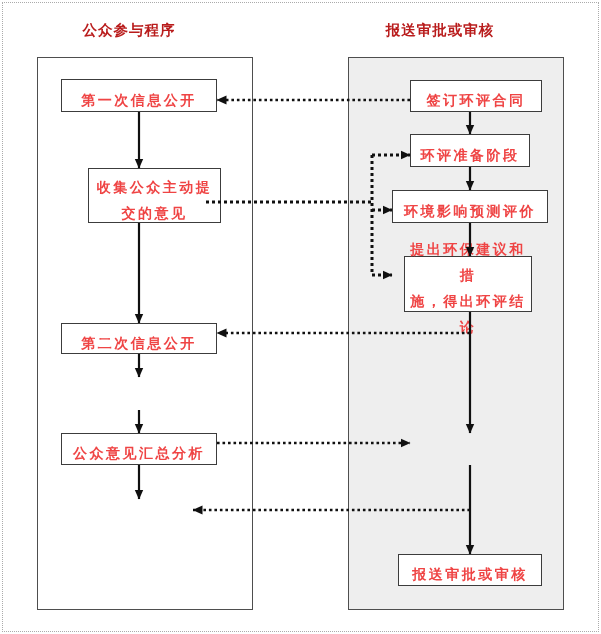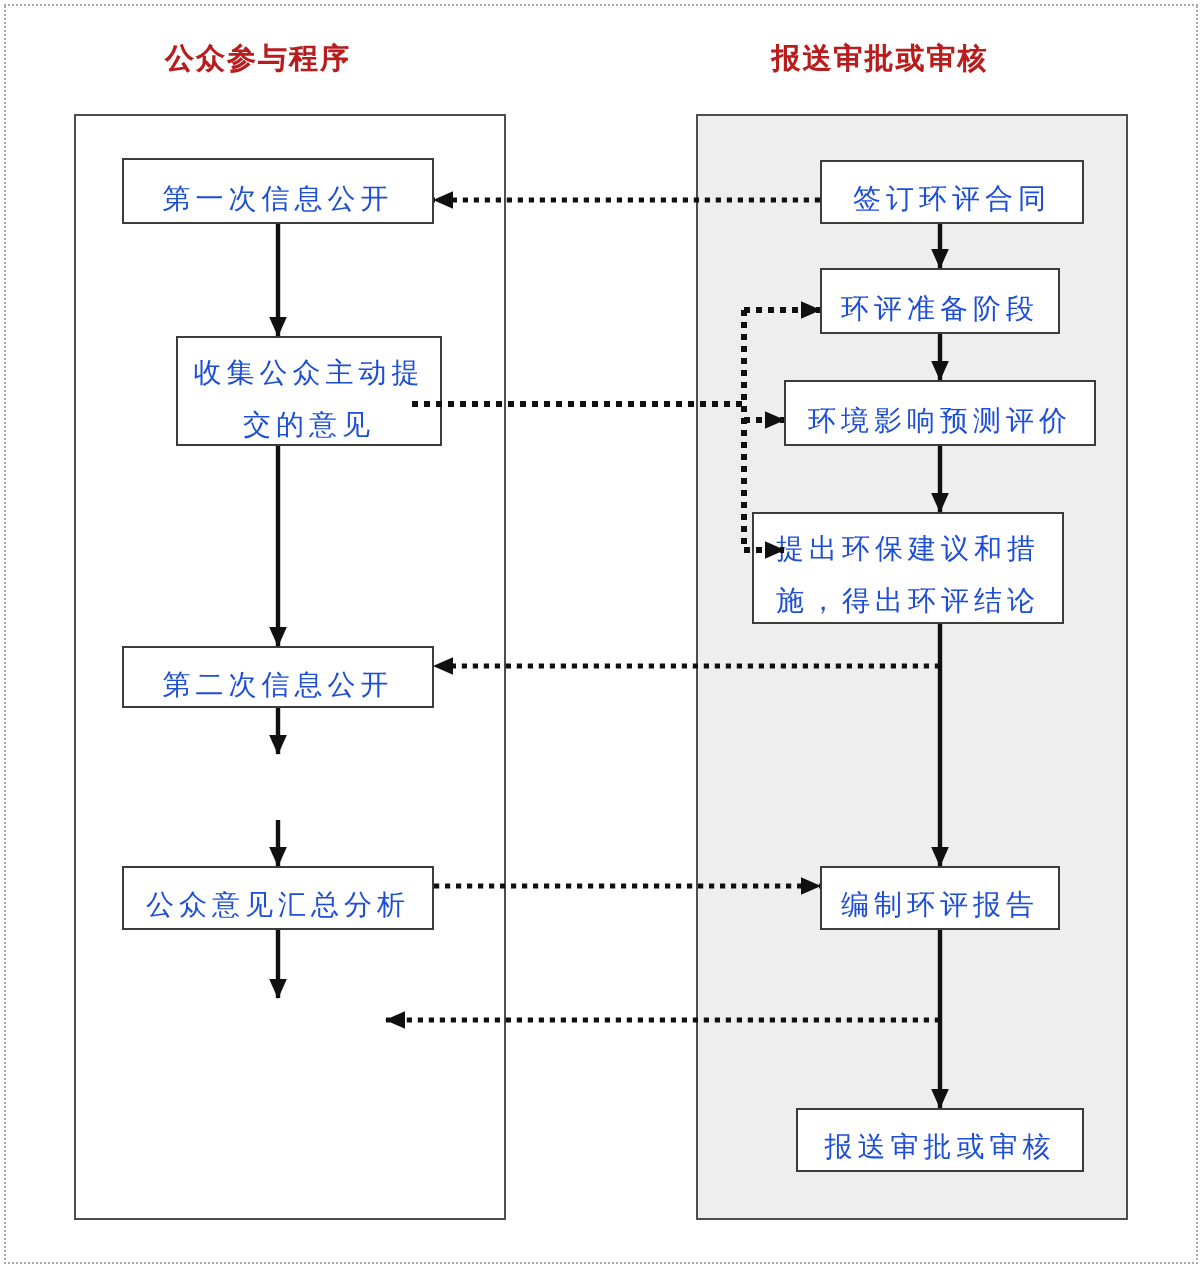--- a/index.html
+++ b/index.html
@@ -21,22 +21,22 @@
     border:1.6px solid #4e4e4e; box-sizing:border-box; z-index:1;
   }
   #panel-left  { left:37px;  background:#ffffff; }
   #panel-right { left:348px; background:#eeeeee; }
   .fbox {
     position:absolute; box-sizing:border-box; background:#ffffff;
     border:1.4px solid #3c3c3c; display:flex; align-items:center; justify-content:center;
     text-align:center; z-index:2;
   }
   .fbox span {
-    font-size:14px; font-weight:normal; letter-spacing:2.5px; line-height:26px;
-    white-space:pre-line; color:#1d4ed8;margin-top:10px;
+    font-size:14px; font-weight:bold; letter-spacing:2.5px; line-height:26px;
+    white-space:pre-line; color:#ef4444;margin-top:10px;
   }
   #svg-layer { position:absolute; left:0; top:0; z-index:3; pointer-events:none; }
   .sl { stroke:#101010; stroke-width:2.2; }
   .dl { stroke:#101010; stroke-width:2.4; stroke-dasharray:2.6 2.9; }
   .dt { stroke:#101010; stroke-width:3;   stroke-dasharray:3 3; }
 </style>
 </head>
 <body>
 
 <div class="page">
@@ -64,26 +64,23 @@
 
   <div class="fbox" style="left:410px;top:80px;width:132px;height:32px">
     <span>签订环评合同</span>
   </div>
   <div class="fbox" style="left:410px;top:134px;width:120px;height:33px">
     <span>环评准备阶段</span>
   </div>
   <div class="fbox" style="left:392px;top:190px;width:156px;height:33px">
     <span>环境影响预测评价</span>
   </div>
-  <div class="fbox" style="left:376px;top:256px;width:156px;height:56px">
+  <div class="fbox" style="left:404px;top:256px;width:128px;height:56px">
     <span>提出环保建议和措
 施，得出环评结论</span>
-  </div>
-  <div class="fbox" style="left:410px;top:433px;width:120px;height:32px">
-    <span>编制环评报告</span>
   </div>
   <div class="fbox" style="left:398px;top:554px;width:144px;height:32px">
     <span>报送审批或审核</span>
   </div>
 
   <svg id="svg-layer" width="601" height="634" viewBox="0 0 601 634">
     <defs>
       <marker id="arr" viewBox="0 0 10 10" refX="9.5" refY="5" markerWidth="10" markerHeight="10" orient="auto" markerUnits="userSpaceOnUse">
         <path d="M0,0.6 L10,5 L0,9.4 Z" fill="#101010"></path>
       </marker>

